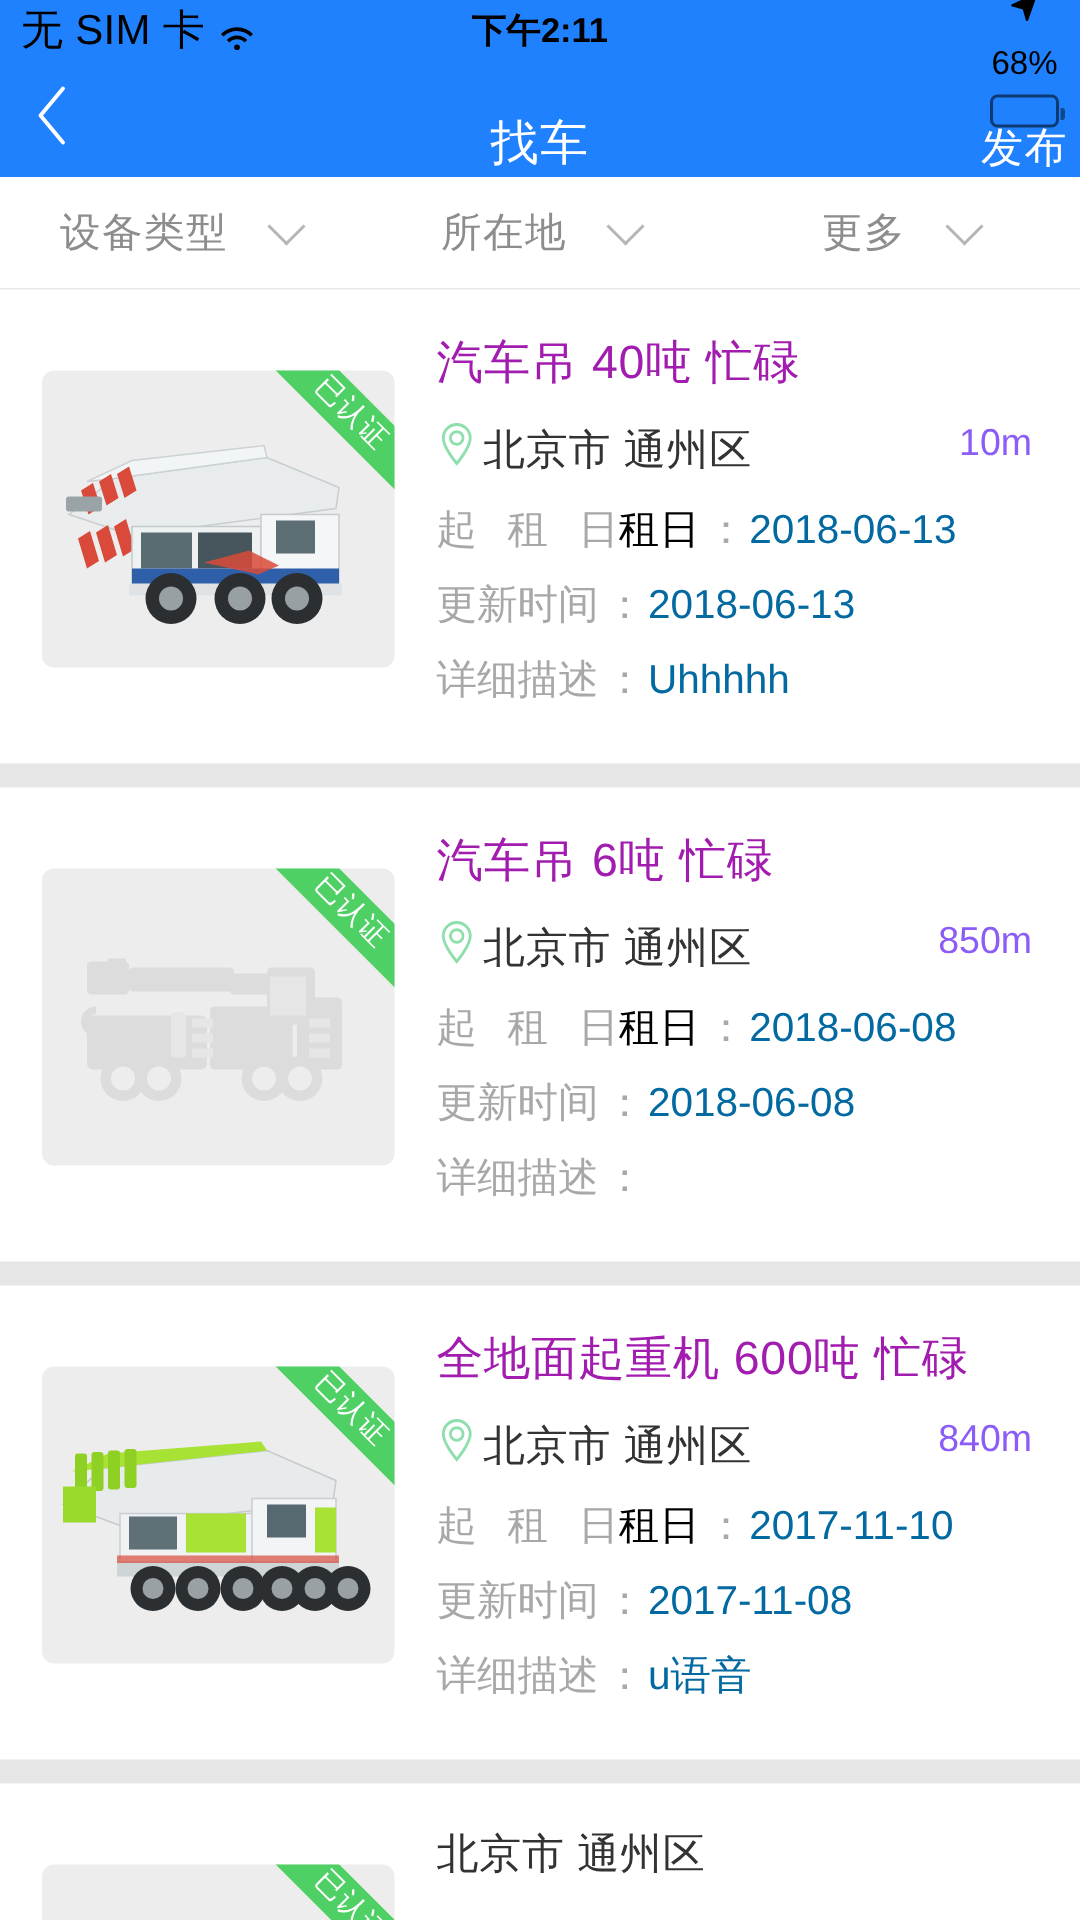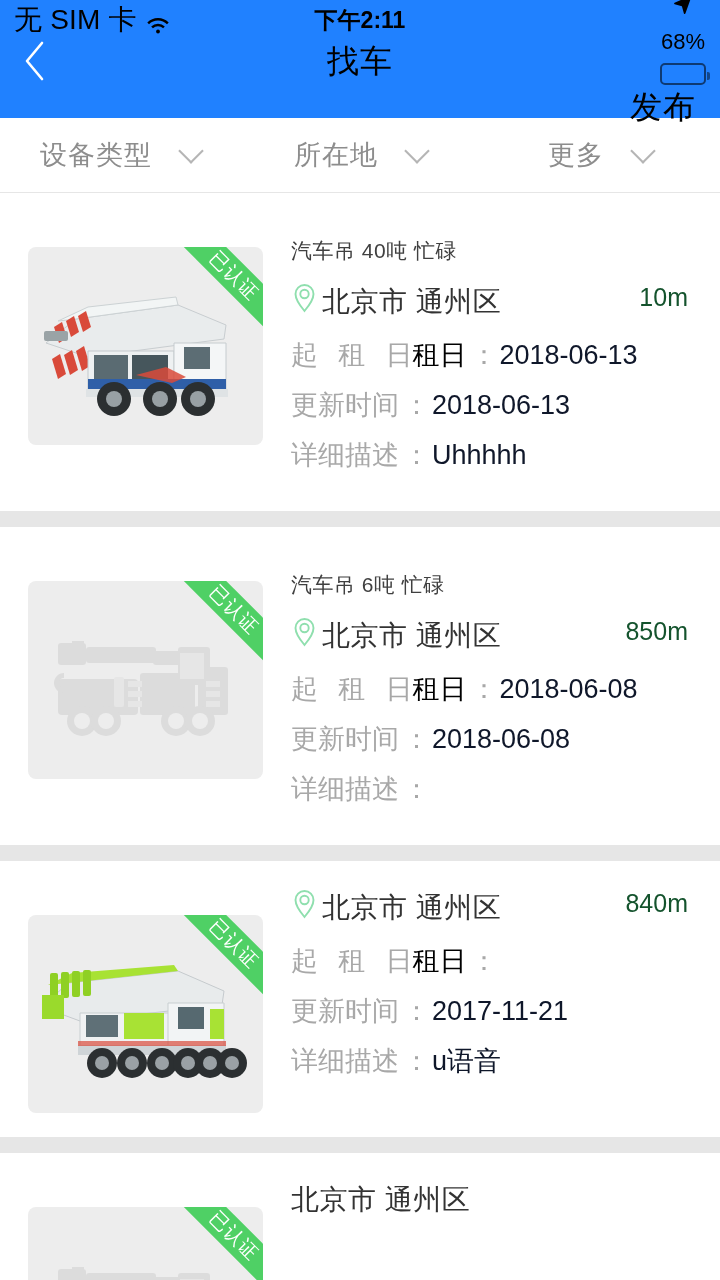--- a/index.html
+++ b/index.html
@@ -29,33 +29,33 @@
     position:relative; padding:2px;
   }
   .batt:after{
     content:""; position:absolute; right:-6px; top:7px; width:3px;height:8px;
     background:rgba(0,0,0,.45); border-radius:0 2px 2px 0;
   }
   .batt-fill{ height:100%; background:#000; border-radius:2px; }
 
   
   .navbar{
-    height:78px; background:#2081FF; color:#000000;
-    display:flex; align-items:flex-start; position:relative;flex-direction:column;
+    height:78px; background:#2081FF; color:#ffffff;
+    display:flex; align-items:flex-end; position:relative;
   }
   .nav-back{
     width:70px; display:flex; align-items:center; justify-content:center;
     height:100%;
   }
   .nav-title{
     position:absolute; left:0; right:0; text-align:center;
     font-size:32px; letter-spacing:1px; pointer-events:none;
   }
   .nav-action{
-    margin-left:auto; padding-right:24px; font-size:32px; letter-spacing:1px;
+    margin-left:auto; padding-right:8px; font-size:28px; letter-spacing:1px;
     position:relative; z-index:2;
   }
 
   
   .filterbar{
     height:75px; background:#fff; display:flex; align-items:center;
     border-bottom:1px solid #e6e6e6;
   }
   .filter-item{
     flex:1; display:flex; align-items:center; justify-content:center;
@@ -83,35 +83,34 @@
   .thumb svg{ position:absolute; inset:0; width:100%; height:100%; }
   .ribbon{
     position:absolute; right:-46px; top:14px; width:150px;
     background:#4fd065; color:#fff; text-align:center;
     transform:rotate(45deg); font-size:19px; line-height:30px; height:30px;
     letter-spacing:1px;
   }
 
   .info{ flex:1; padding-left:28px; padding-top:2px; min-width:0; }
   .title{
-    font-size:21px; color:#404040; letter-spacing:.5px; margin-bottom:18px;
+    font-size:31px; color:#a21caf; letter-spacing:.5px; margin-bottom:18px;
     white-space:nowrap;
-    margin-top:16px;
   }
   .locrow{ display:flex; align-items:flex-start; margin-bottom:16px; }
   .pin{ width:27px;height:30px; flex:none; margin-right:4px; }
   .loc{ font-size:28px; color:#333; letter-spacing:.5px; }
-  .dist{ margin-left:auto; font-size:25px; color:#14532d; padding-right:8px;}
+  .dist{ margin-left:auto; font-size:25px; color:#8b5cf6; padding-right:8px;}
   .metarow{ display:flex; align-items:baseline; margin-bottom:14px; font-size:27px; }
   .mkey{ color:#a8a8a8; flex:none; }
   .mkey.spread{
     width:4.5em; display:inline-flex; justify-content:space-between;
   }
   .mcolon{ color:#a8a8a8; margin:0 2px 0 4px; }
-  .mval{ color:#0f172a; }
+  .mval{ color:#0369a1; }
 </style>
 </head>
 <body>
 
 <div class="statusbar">
   <div class="sb-left">
     <span>无 SIM 卡</span>
     <span class="wifi-ico">
       <svg viewBox="0 0 24 18">
           <path d="M12 15.4a1.9 1.9 0 1 0 0-3.8 1.9 1.9 0 0 0 0 3.8z" fill="#000"></path>
@@ -347,42 +346,44 @@
             <circle cx="104" cy="148" r="7"></circle>
       <circle cx="134" cy="148" r="7"></circle>
             <circle cx="160" cy="148" r="7"></circle>
       <circle cx="182" cy="148" r="7"></circle>
             <circle cx="204" cy="148" r="7"></circle>
     </g>
   </svg>
       <div class="ribbon">已认证</div>
     </div>
     <div class="info">
+      <div class="title">全地面起重机 600吨 忙碌</div>
       <div class="locrow">
         <span class="pin"><svg viewBox="0 0 27 30">
               <path d="M13.5 2C8.5 2 4.5 6 4.5 11c0 6.4 9 17 9 17s9-10.6 9-17c0-5-4-9-9-9z" fill="none" stroke="#8fdfae" stroke-width="1.9"></path>
               <circle cx="13.5" cy="11" r="4.2" fill="none" stroke="#8fdfae" stroke-width="1.9"></circle>
             </svg></span>
         <span class="loc">北京市 通州区</span>
         <span class="dist">840m</span>
       </div>
       <div class="metarow">
         <span class="mkey spread" style="width: 4.5em; display: inline-flex; justify-content: space-between;">
             <span>起</span>
             <span>租</span>
             <span>日</span>
           </span>
           <span class="mkey-ch">租</span>
           <span class="mkey-ch">日</span>
           <span class="mcolon">：</span>
+          <span class="mval">2017-11-10</span>
       </div>
       <div class="metarow">
         <span class="mkey">更新时间</span>
           <span class="mcolon">：</span>
-          <span class="mval">2017-11-21</span>
+          <span class="mval">2017-11-08</span>
       </div>
       <div class="metarow">
         <span class="mkey">详细描述</span>
           <span class="mcolon">：</span>
           <span class="mval">u语音</span>
       </div>
     </div>
   </div>
     <div class="gap"></div>
   <div class="card">

